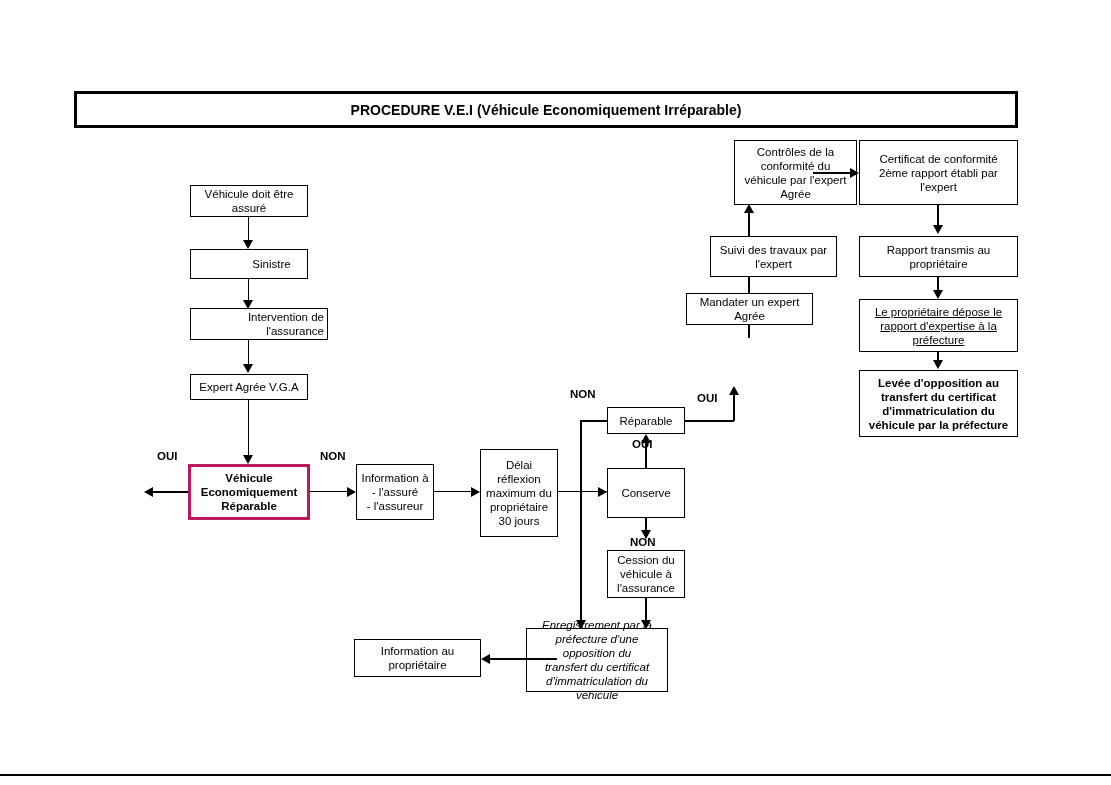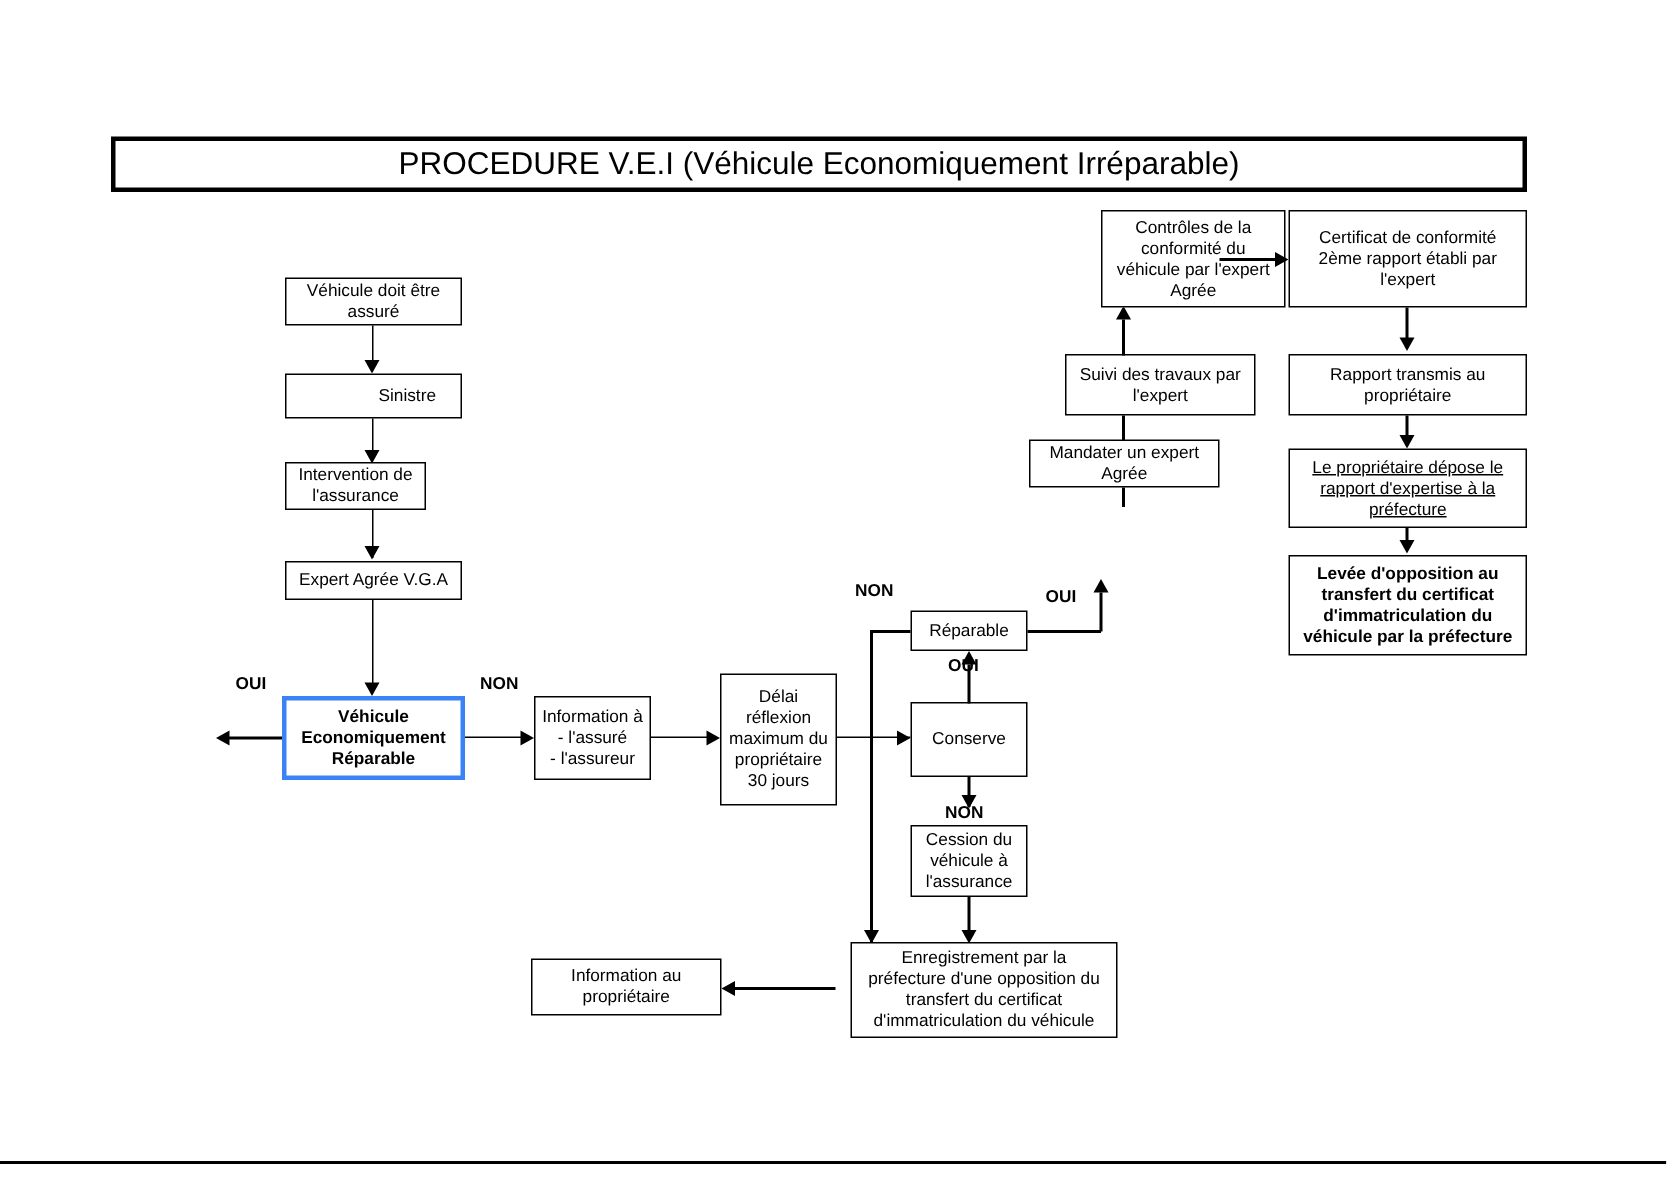--- a/index.html
+++ b/index.html
@@ -33,41 +33,41 @@
     width:944px;
     height:37px;
     border:3px solid #000;
     box-sizing:border-box;
     display:flex;
     align-items:center;
     justify-content:center;
     background:#fff;
   }
   .title-banner .t{
-    font-size:21px;
-    font-weight:normal;
+    font-size:14px;
+    font-weight:bold;
     letter-spacing:0px;
     white-space:nowrap;
   }
   
   .box{
     position:absolute;
     box-sizing:border-box;
     border:1px solid #000;
     background:#fff;
     display:flex;
     align-items:center;
     justify-content:center;
     text-align:center;
     font-size:11.5px;
     line-height:14px;
     padding:1px 3px;
   }
   .box.bold{
-    border:3px solid #3b82f6;
+    border:3px solid #be185d;
     font-weight:bold;
   }
   .box.boldtext{ font-weight:bold; }
   .box .txt{ display:block; width:100%; white-space:pre-line; }
 
   
   .ln{ position:absolute; background:#000; }
   .ln.h{ height:1px; }
   .ln.v{ width:1px; }
   .ln.h2{ height:2px; }
@@ -119,21 +119,21 @@
   </div>
   <div class="ln v" style="left:248px;top:217px;height:30px;"></div>
   <div class="ah down" style="left:243px;top:240px;"></div>
 
   <div class="box" style="left:190px;top:249px;width:118px;height:30px;padding-left:48px;">
     <span class="txt">Sinistre</span>
   </div>
   <div class="ln v" style="left:248px;top:279px;height:28px;"></div>
   <div class="ah down" style="left:243px;top:300px;"></div>
 
-  <div class="box" style="left:190px;top:308px;width:94px;height:32px;">
+  <div class="box" style="left:190px;top:308px;width:138px;height:32px;text-align:right;">
     <span class="txt">Intervention de
 l'assurance</span>
   </div>
   <div class="ln v" style="left:248px;top:340px;height:32px;"></div>
   <div class="ah down" style="left:243px;top:364px;"></div>
 
   <div class="box" style="left:190px;top:374px;width:118px;height:26px;">
     <span class="txt">Expert Agrée V.G.A</span>
   </div>
   <div class="ln v" style="left:248px;top:400px;height:62px;"></div>
@@ -203,21 +203,21 @@
 
   <div class="box" style="left:607px;top:550px;width:78px;height:48px;">
     <span class="txt">Cession du
 véhicule à
 l'assurance</span>
   </div>
 
   <div class="ln v2" style="left:645px;top:598px;height:24px;"></div>
   <div class="ah down" style="left:641px;top:620px;"></div>
 
-  <div class="box" style="left:567px;top:628px;width:178px;height:64px;">
+  <div class="box" style="left:526px;top:628px;width:142px;height:64px;font-style:italic;">
     <span class="txt">Enregistrement par la
 préfecture d'une opposition du
 transfert du certificat
 d'immatriculation du véhicule</span>
   </div>
 
   <div class="ln h2" style="left:490px;top:658px;width:67px;"></div>
   <div class="ah left" style="left:481px;top:654px;"></div>
 
   <div class="box" style="left:354px;top:639px;width:127px;height:38px;">

